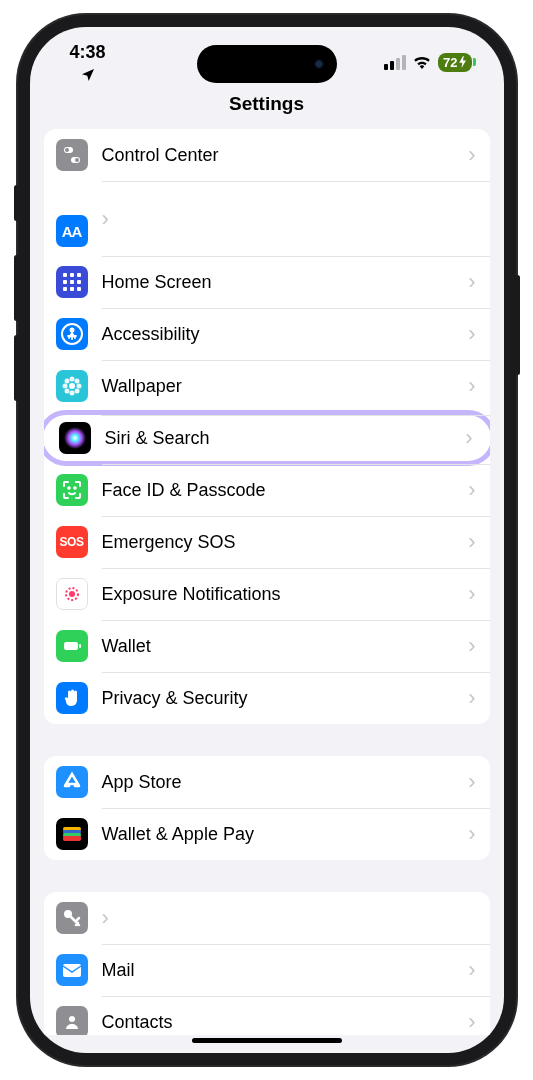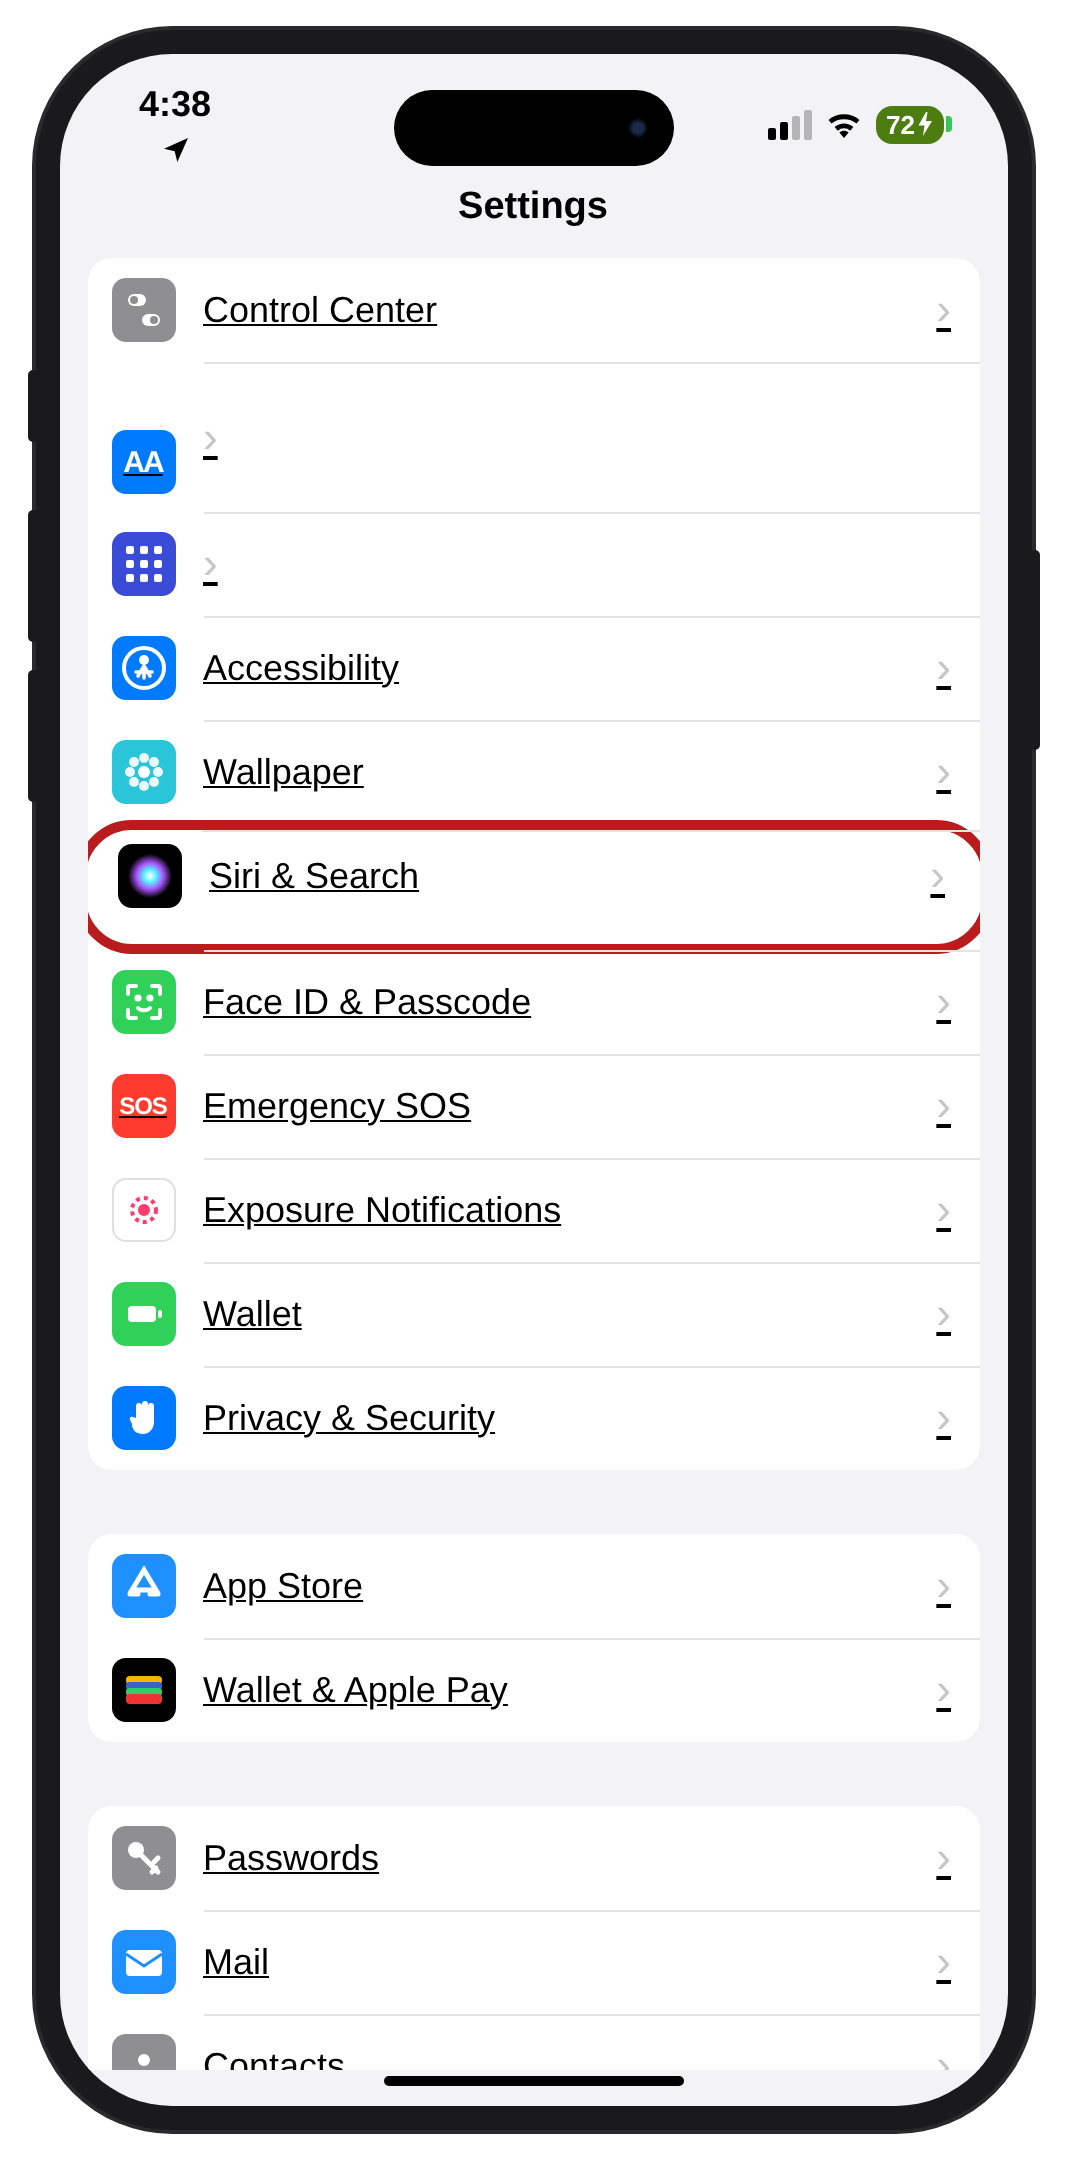--- a/index.html
+++ b/index.html
@@ -90,21 +90,20 @@
   .content {
     padding: 0 14px;
     height: calc(100% - 120px);
     overflow: hidden;
   }
   .group {
     background: #fff;
     border-radius: 12px;
     margin-bottom: 32px;
     overflow:hidden;
-    text-decoration:underline;
   }
   .row {
     display: flex;
     align-items: center;
     padding: 9px 14px 9px 12px;
     min-height: 52px;
     position: relative;
   }
   .row + .row::before {
     content:"";
@@ -130,24 +129,24 @@
     flex: 1;
     font-size: 18px;
     color: #000;
   }
   .chevron {
     color: #c6c6c8;
     font-size: 22px;
     font-weight:400;
   }
   .highlight {
-    border: 5px solid #b91c1c;
+    border: 5px solid #c4b5fd;
     border-radius: 28px;
     margin: -2px -6px;
-    padding: 7px 18px 18px 16px;
+    padding: 7px 18px 7px 16px;
   }
   .home-indicator{
     position:absolute;
     bottom:10px;left:50%;
     transform:translateX(-50%);
     width:150px;height:5px;
     background:#000;
     border-radius:3px;
   }
   
@@ -230,20 +229,21 @@
                 <rect x="10" y="3" width="4" height="4" rx="1"></rect>
                 <rect x="17" y="3" width="4" height="4" rx="1"></rect>
                 <rect x="3" y="10" width="4" height="4" rx="1"></rect>
                 <rect x="10" y="10" width="4" height="4" rx="1"></rect>
                 <rect x="17" y="10" width="4" height="4" rx="1"></rect>
                 <rect x="3" y="17" width="4" height="4" rx="1"></rect>
                 <rect x="10" y="17" width="4" height="4" rx="1"></rect>
                 <rect x="17" y="17" width="4" height="4" rx="1"></rect>
               </svg>
             </div>
+            <div class="label">Home Screen</div>
             <div class="chevron">›</div>
           </div>
           <div class="row">
             <div class="icon" style="background:#007aff;">
               <svg width="24" height="24" viewBox="0 0 24 24">
                 <circle cx="12" cy="12" r="10" fill="none" stroke="#fff" stroke-width="2"></circle>
                 <circle cx="12" cy="8" r="2.5" fill="#fff"></circle>
                 <path d="M12 11l-3 5m3-5l3 5m-3-5v6m-4-3h8" stroke="#fff" stroke-width="1.8" stroke-linecap="round"></path>
               </svg>
             </div>
@@ -360,21 +360,20 @@
           </div>
         </div>
         <div class="group">
           <div class="row">
             <div class="icon" style="background:#8e8e93;">
               <svg width="24" height="24" viewBox="0 0 24 24" fill="#fff">
                 <circle cx="8" cy="8" r="4"></circle>
                 <path d="M11 11l8 8m-3 0l2-2m-1-3l2-2" stroke="#fff" stroke-width="2.5" stroke-linecap="round"></path>
               </svg>
             </div>
-            <div class="label">Passwords</div>
             <div class="chevron">›</div>
           </div>
           <div class="row">
             <div class="icon" style="background:#1e90ff;">
               <svg width="24" height="24" viewBox="0 0 24 24">
                 <rect x="3" y="6" width="18" height="13" rx="2" fill="#fff"></rect>
                 <path d="M3 8l9 6 9-6" stroke="#1e90ff" stroke-width="1.5" fill="none"></path>
               </svg>
             </div>
             <div class="label">Mail</div>

